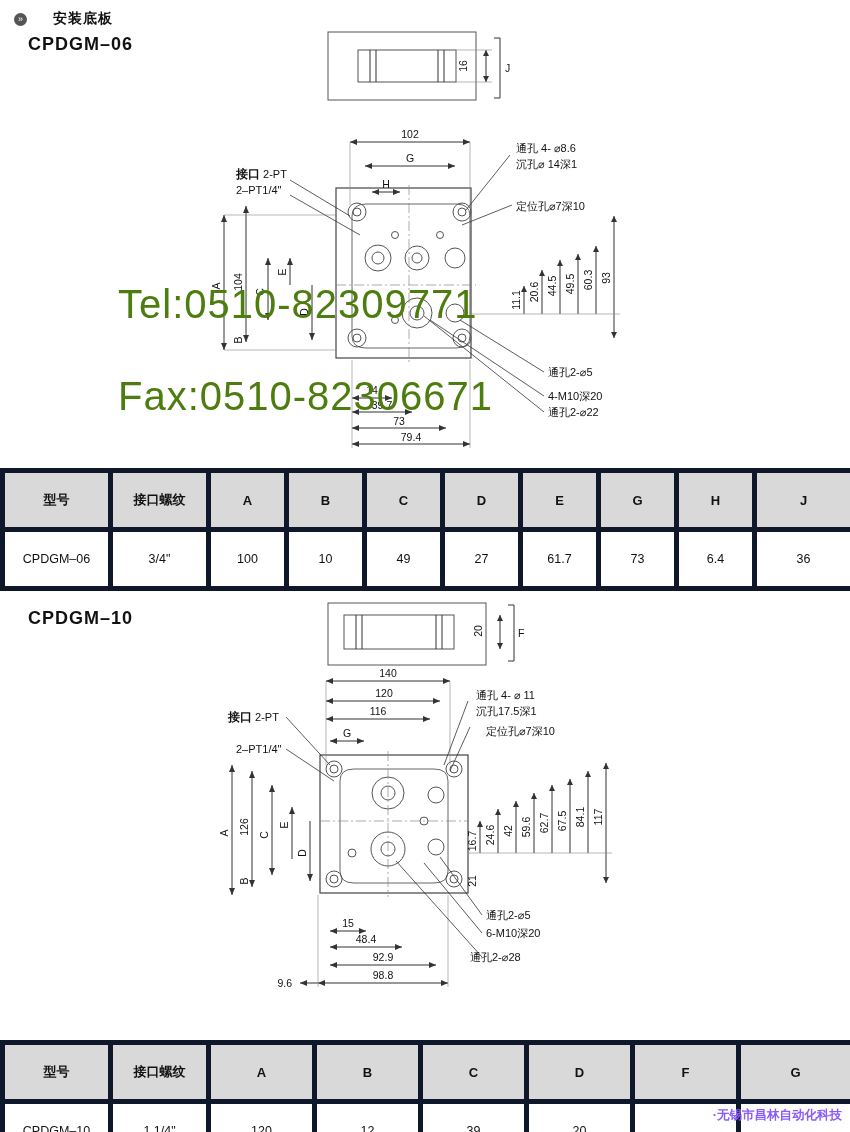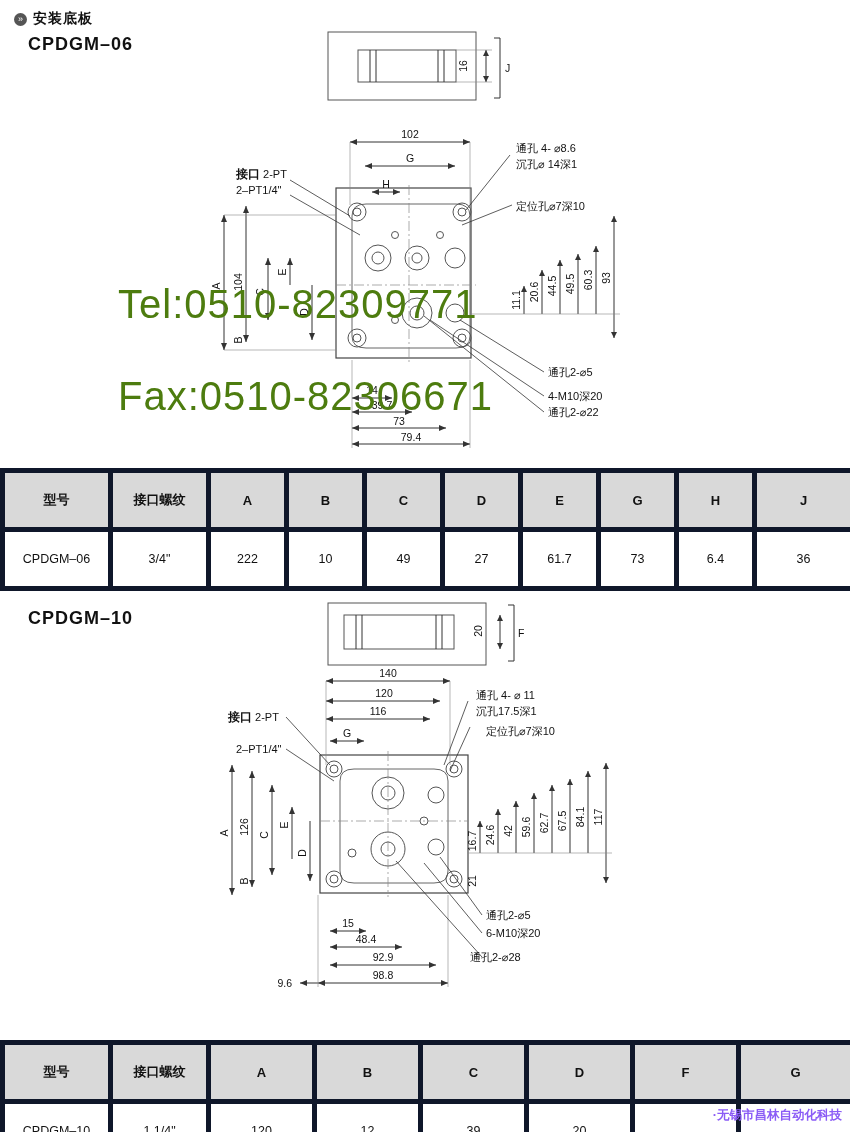--- a/index.html
+++ b/index.html
@@ -16,21 +16,21 @@
   
   .sec-head{
     display:flex;align-items:center;gap:6px;
     padding:10px 0 0 14px;
   }
   .bullet-icon{
     width:13px;height:13px;border-radius:50%;
     background:#555;color:#fff;font-size:9px;line-height:13px;
     text-align:center;display:inline-block;
   }
-  .sec-head-title{font-size:14px;font-weight:bold;letter-spacing:1px;}
+  .sec-head-title{font-size:14px;font-weight:bold;letter-spacing:1px;margin-left:20px;}
   .model-title{
     font-size:18px;font-weight:bold;letter-spacing:1px;
     padding-left:28px;margin-top:6px;
   }
 
   
   .wm-text{
     position:absolute;left:118px;
     font-family:"Liberation Sans", sans-serif;
     font-size:40px;color:#4d7c0f;font-weight:normal;
@@ -284,21 +284,21 @@
         <th>E</th>
         <th>G</th>
         <th>H</th>
         <th>J</th>
       </tr>
     </thead>
     <tbody>
       <tr>
         <td>CPDGM–06</td>
         <td>3/4"</td>
-        <td>222</td>
+        <td>100</td>
         <td>10</td>
         <td>49</td>
         <td>27</td>
         <td>61.7</td>
         <td>73</td>
         <td>6.4</td>
         <td>36</td>
       </tr>
     </tbody>
   </table>

